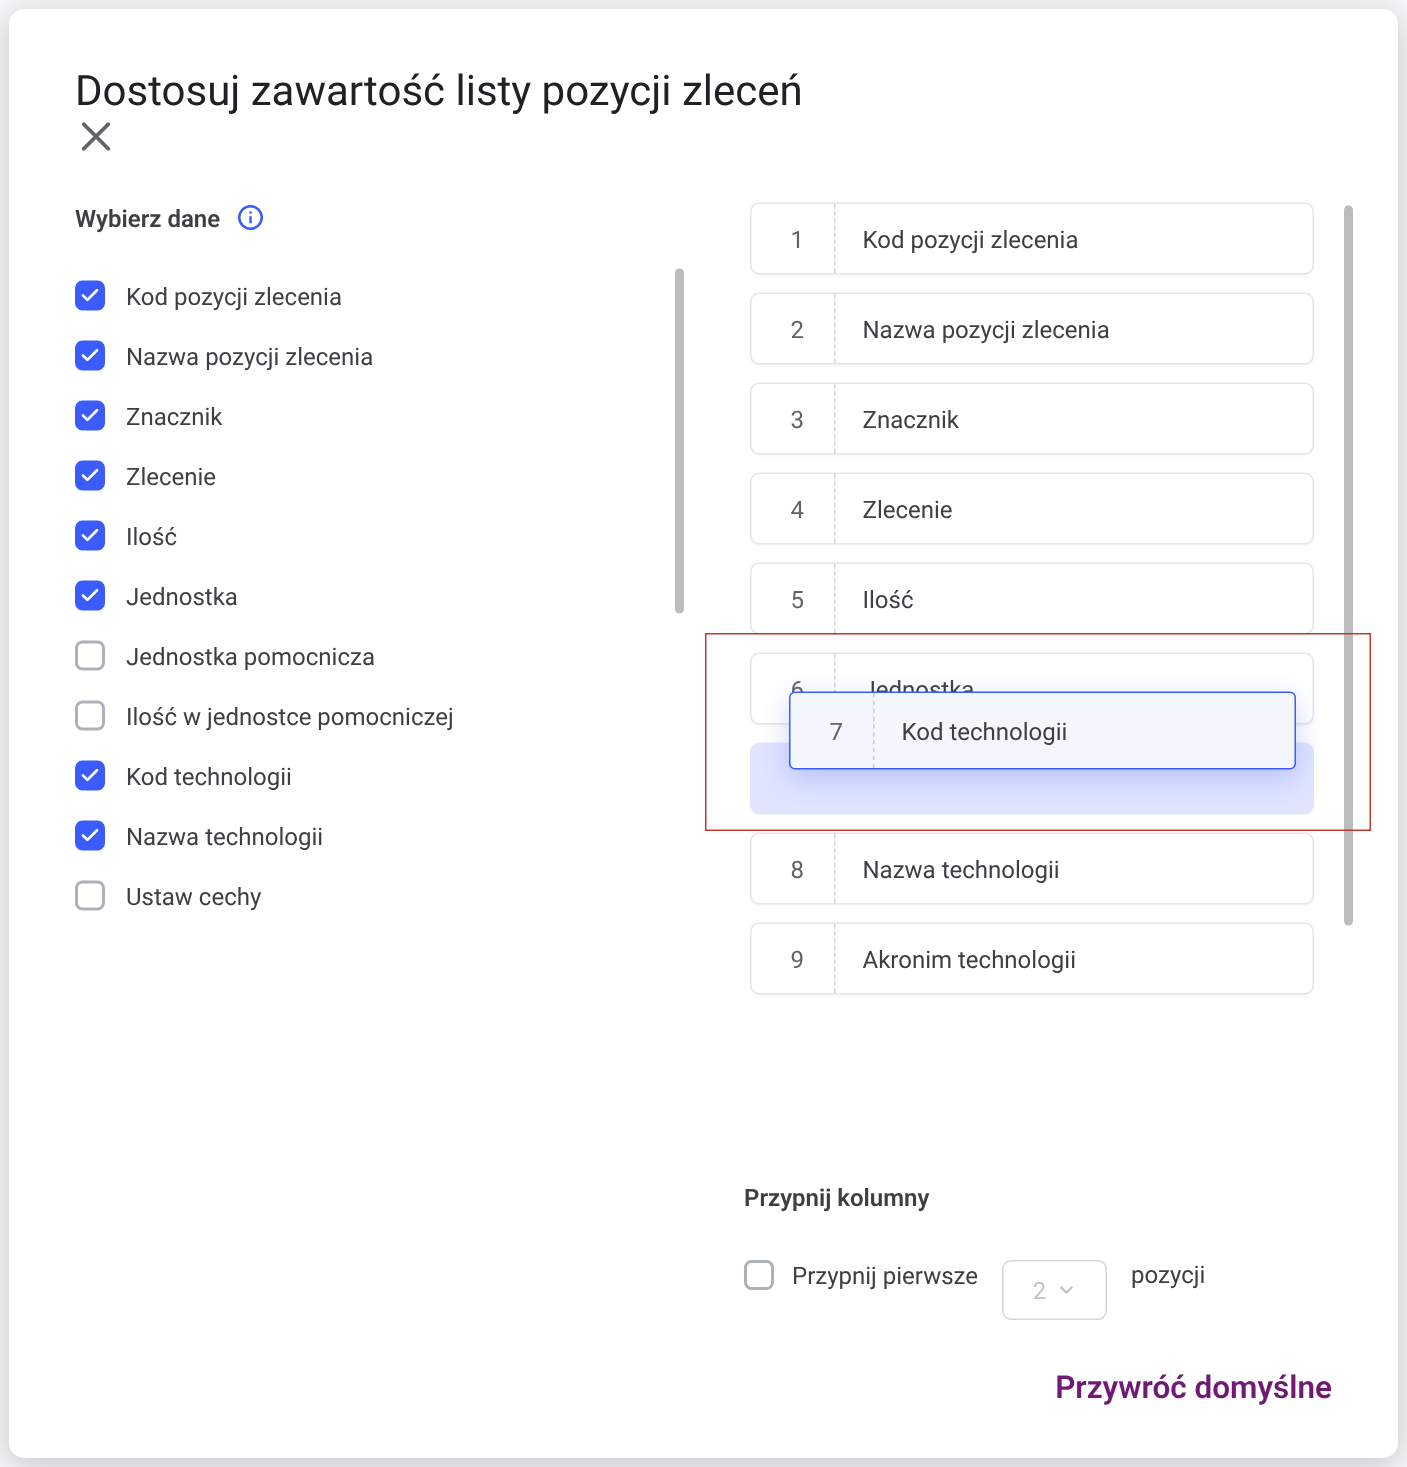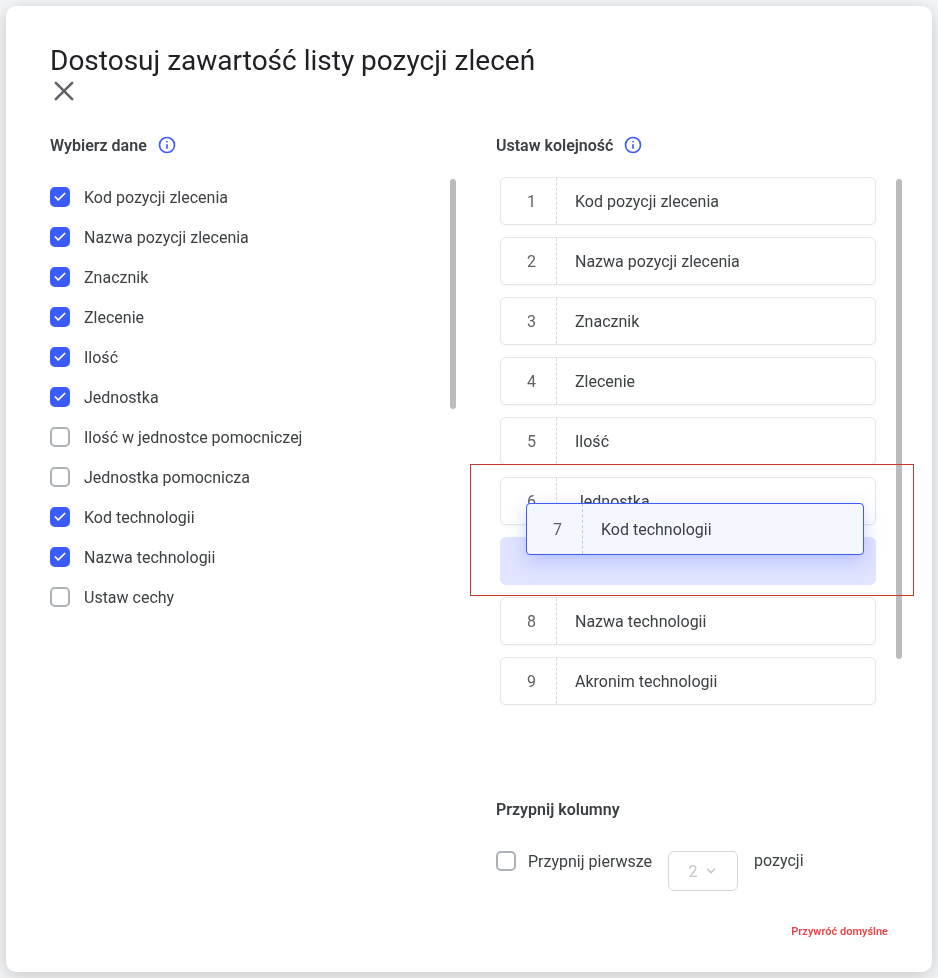--- a/index.html
+++ b/index.html
@@ -231,23 +231,23 @@
   .select svg{ width:14px; height:14px; color:#bfc3cc;}
   
   .footer{
     padding:34px 44px 34px 44px;
     display:flex;
     justify-content:flex-end;
     gap:28px;
     align-items:center;
   }
   .btn-text{
-    font-size:11px;
+    font-size:21px;
     font-weight:600;
-    color:#ef4444;
+    color:#701a75;
     cursor:pointer;
   }
   .btn-primary{
     background:#3b5bfd;
     color:#fff;
     font-size:17px;
     font-weight:600;
     padding:12px 36px;
     border-radius:24px;
     cursor:pointer;
@@ -328,25 +328,25 @@
             <div class="check-row">
               <div class="cb checked">
                 <svg viewBox="0 0 24 24" fill="none" stroke="currentColor" stroke-width="3" stroke-linecap="round" stroke-linejoin="round">
                   <polyline points="4 12 9 17 20 6"></polyline>
                 </svg>
               </div>
               <span class="cb-label">Jednostka</span>
             </div>
             <div class="check-row">
               <div class="cb"></div>
+              <span class="cb-label">Jednostka pomocnicza</span>
+            </div>
+            <div class="check-row">
+              <div class="cb"></div>
               <span class="cb-label">Ilość w jednostce pomocniczej</span>
-            </div>
-            <div class="check-row">
-              <div class="cb"></div>
-              <span class="cb-label">Jednostka pomocnicza</span>
             </div>
             <div class="check-row">
               <div class="cb checked">
                 <svg viewBox="0 0 24 24" fill="none" stroke="currentColor" stroke-width="3" stroke-linecap="round" stroke-linejoin="round">
                   <polyline points="4 12 9 17 20 6"></polyline>
                 </svg>
               </div>
               <span class="cb-label">Kod technologii</span>
             </div>
             <div class="check-row">
@@ -360,30 +360,20 @@
             <div class="check-row">
               <div class="cb"></div>
               <span class="cb-label">Ustaw cechy</span>
             </div>
           </div>
         <div class="scrollbar left-bar"></div>
       </div>
     </div>
 
     <div class="col right">
-      <div class="section-label">
-        <span>Ustaw kolejność</span>
-        <span class="info">
-          <svg viewBox="0 0 24 24" fill="none" stroke="currentColor" stroke-width="2">
-            <circle cx="12" cy="12" r="9"></circle>
-              <line x1="12" y1="11" x2="12" y2="16.5"></line>
-              <circle cx="12" cy="8" r="1" fill="currentColor" stroke="none"></circle>
-          </svg>
-        </span>
-      </div>
       <div class="order-area">
         <div class="order-list" id="order-list">
             <div class="order-card">
               <div class="drag-handle"></div>
               <div class="order-num">1</div>
               <div class="order-label">Kod pozycji zlecenia</div>
             </div>
             <div class="order-card">
               <div class="drag-handle"></div>
               <div class="order-num">2</div>

